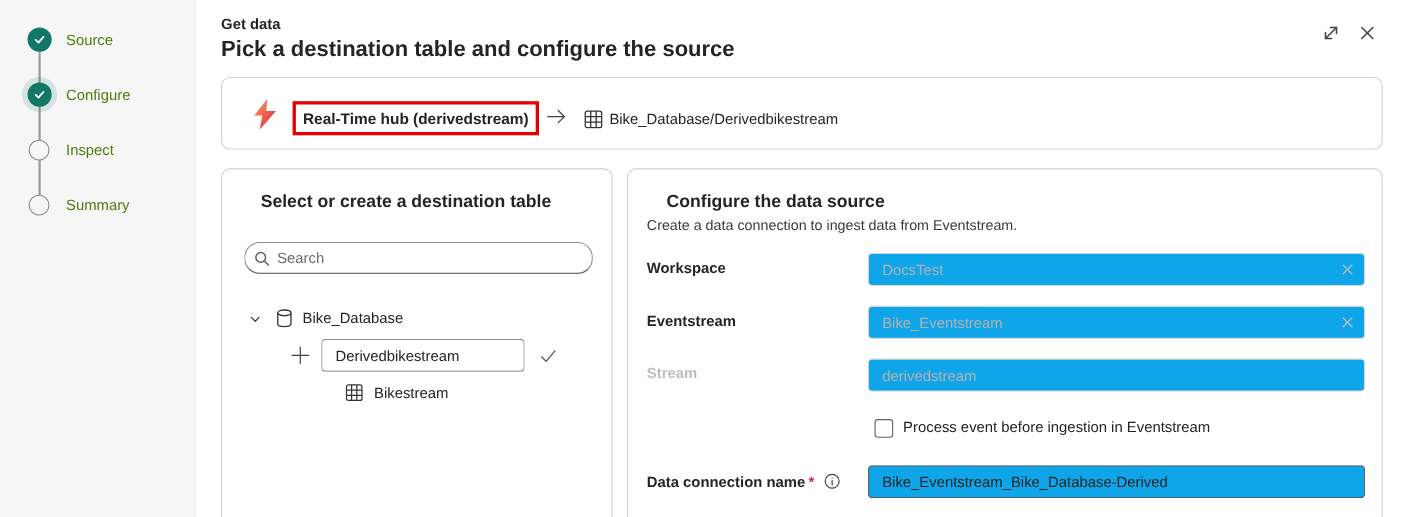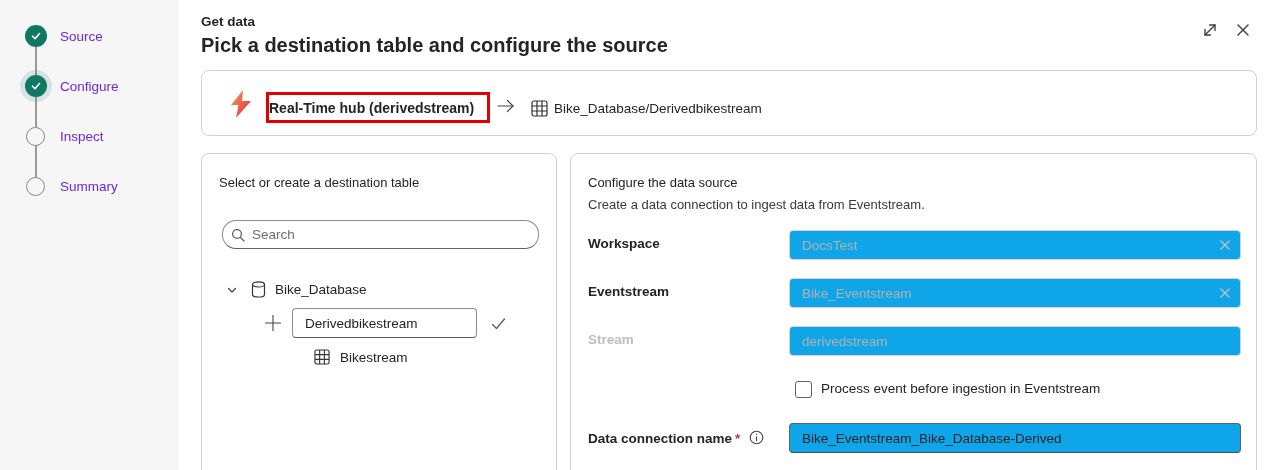--- a/index.html
+++ b/index.html
@@ -10,43 +10,43 @@
   
   .rail { position:absolute; left:0; top:0; width:178px; height:470px;
           background:#f6f6f6; border-right:1px solid #ededed; }
   .rail-line { position:absolute; left:35px; top:36px; width:2px; height:150px; background:#9a9a9a; }
   .step { position:absolute; left:0; width:178px; height:24px; display:flex; align-items:center; }
   .step-circle { position:absolute; left:25px; width:22px; height:22px; border-radius:50%;
                  display:flex; align-items:center; justify-content:center; }
   .step-circle.done { background:#117865; }
   .step-circle.done.glow { box-shadow:0 0 0 5px rgba(17,120,101,0.14); }
   .step-circle.todo { width:19px; height:19px; left:26px; background:#f6f6f6; border:1.6px solid #8a8886; }
-  .step-label { position:absolute; left:60px; font-size:13.5px; color:#6d28d9; }
+  .step-label { position:absolute; left:60px; font-size:13.5px; color:#4d7c0f; }
 
   
   .eyebrow { position:absolute; left:201px; top:14px; font-size:13.5px; font-weight:700; }
   .page-title { position:absolute; left:201px; top:34px; font-size:20px; font-weight:700; }
   .win-btn { position:absolute; top:20px; width:20px; height:20px; cursor:pointer; }
   .win-btn.expand { left:1200px; }
   .win-btn.close { left:1233px; }
 
   
   .card { position:absolute; background:#fff; border:1px solid #d1d1d1; border-radius:8px; }
   .banner { left:201px; top:70px; width:1056px; height:66px; display:flex; align-items:center; }
   .bolt-wrap { position:absolute; left:26px; top:18px; width:26px; height:30px; }
   .hl-box { position:absolute; left:64px; top:21px; width:224px; height:31px;
-            border:3px solid #e50000; display:flex; align-items:center; justify-content:flex-start; }
+            border:3px solid #e50000; display:flex; align-items:center; justify-content:center; }
   .hl-box span { font-size:14px; font-weight:700; }
   .banner .arrow-abs { position:absolute; left:294px; top:28px; }
   .banner .tbl-icon { position:absolute; left:329px; top:29px; }
   .banner .dest { position:absolute; left:352px; top:30px; font-size:13.5px; }
 
   .left-panel { left:201px; top:153px; width:356px; height:340px; }
   .right-panel { left:570px; top:153px; width:687px; height:340px; }
-  .panel-title { position:absolute; left:17px; top:21px; font-size:13px; font-weight:400; }
+  .panel-title { position:absolute; left:35px; top:21px; font-size:16px; font-weight:700; }
   .panel-sub { position:absolute; left:17px; top:43px; font-size:13px; color:#3b3a39; }
 
   
   .search-box { position:absolute; left:20px; top:66px; width:317px; height:29px;
                 border:1px solid #8f8d8b; border-bottom-color:#616161; border-radius:14px;
                 display:flex; align-items:center; padding:0 8px; background:#fff; }
   .search-box input { border:none; outline:none; flex:1; font-size:13.5px; margin-left:7px;
                       font-family:"Liberation Sans", sans-serif; color:#242424; background:transparent; }
   .search-box input::placeholder { color:#6f6d6b; }
 

